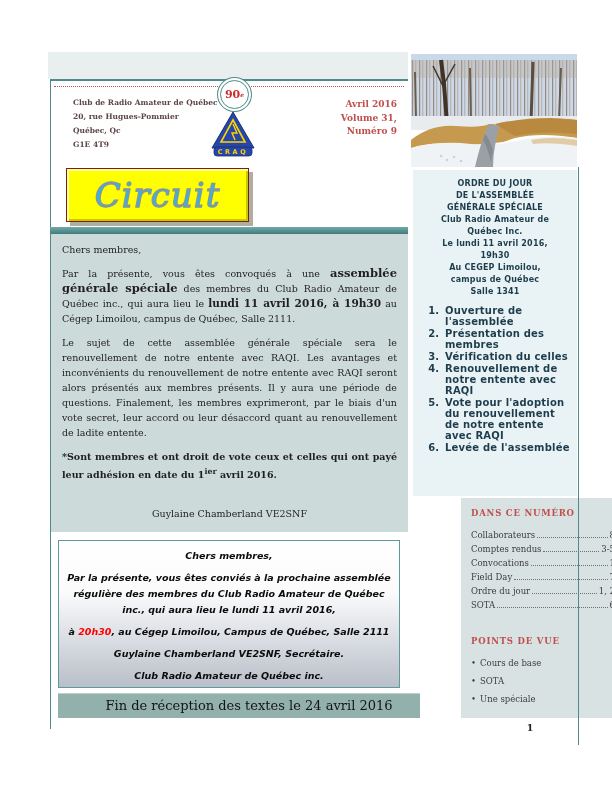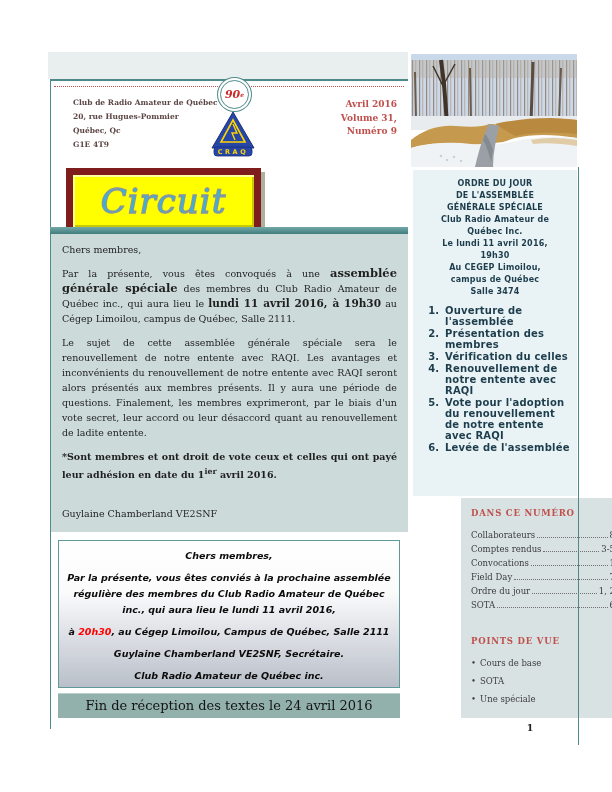--- a/index.html
+++ b/index.html
@@ -9,50 +9,50 @@
 
   
   .band{left:48px;top:52px;width:360px;height:27px;background:#e9eeee;}
   .mainbox{left:50px;top:79px;width:357px;height:648px;border-top:2px solid #4e8a8a;border-left:1px solid #4e8a8a;}
   .dotted-rule{left:54px;top:86px;width:350px;height:0;border-top:1px dotted #c0504d;}
   .address{left:73px;top:96px;font-size:7.5px;line-height:14px;color:#5d4646;font-weight:bold;}
   .issue{left:300px;top:98px;width:97px;text-align:right;color:#c0504d;font-size:9px;font-weight:bold;line-height:13.5px;}
   .badge{left:220px;top:80px;width:27px;height:27px;border-radius:50%;background:#fff;
          border:1px solid #4e8a8a;box-shadow:0 0 0 2px #fff,0 0 0 3px #4e8a8a;
          display:flex;align-items:center;justify-content:center;}
-  .badge-num{color:#cc2a2a;font-style:italic;font-weight:bold;font-size:11px;}
+  .badge-num{color:#cc2a2a;font-weight:bold;font-size:11px;}
   .badge-sup{color:#cc2a2a;font-style:italic;font-weight:bold;font-size:6px;vertical-align:super;}
   .logo{left:211px;top:111px;width:44px;height:46px;}
 
   
-  .banner{left:66px;top:168px;width:181px;height:52px;background:#ffff00;border:7px solid #7f1d1d;
+  .banner{left:66px;top:168px;width:181px;height:52px;background:#ffff00;border:1px solid #7f1d1d;
           box-shadow:4px 4px 0 rgba(110,110,80,.55), inset 2px 2px 0 #ffff9c, inset -2px -2px 0 #c9c900;
           display:flex;align-items:center;justify-content:center;}
   .banner-text{font-style:italic;font-size:34px;color:#2cb6e8;letter-spacing:1px;
                -webkit-text-stroke:1.3px #8a9598;text-shadow:0 0 1px #8a9598;}
   .divider{left:50px;top:227px;width:358px;height:7px;background:linear-gradient(#74a8a8,#3f7d7d);}
 
   
   .letter{left:51px;top:234px;width:357px;height:298px;background:#ccdad9;box-sizing:border-box;
           padding:8px 11px;font-size:9.5px;line-height:15px;text-align:justify;color:#1f1f1f;}
   .letter p{margin:0 0 9px;}
   .letter .note{font-weight:bold;}
   .sig-block{margin-top:24px;}
-  .sig-block div{margin-bottom:21px;text-align:left;}
+  .sig-block div{margin-bottom:21px;text-align:center;}
 
   
   .inv{left:58px;top:540px;width:342px;height:148px;border:1px solid #5e9a9a;box-sizing:border-box;
        background:linear-gradient(180deg,#ffffff 0%,#fbfbfc 35%,#b9bfc9 100%);
        text-align:center;font-family:"DejaVu Sans",sans-serif;font-style:italic;font-weight:bold;
        font-size:9.5px;line-height:16px;color:#0c0c0c;padding-top:7px;}
   .inv p{margin:0 6px 6px;}
   .inv .time{color:#ff0000;}
 
   .deadline{left:58px;top:693px;width:342px;height:24px;background:#92b0ac;border-top:1px solid #bdd0cc;
-            text-align:center;font-size:13px;line-height:24px;color:#141414;}
+            text-align:center;font-size:13px;line-height:24px;color:#141414;padding-left:20px;}
 
   
   .photo{left:411px;top:54px;width:166px;height:113px;}
   .agenda{left:413px;top:170px;width:164px;height:326px;background:#e9f3f5;box-sizing:border-box;
           padding:8px 6px 0;font-family:"DejaVu Sans",sans-serif;font-weight:bold;color:#1d3d4d;
           font-size:8px;line-height:12px;letter-spacing:.2px;text-align:center;}
   .agenda ol{text-align:left;margin:7px 0 0;padding-left:24px;font-size:10px;line-height:11px;}
   .agenda li{margin-bottom:1px;padding-left:2px;}
   .agenda-sig{text-align:left;margin-top:5px;padding-left:6px;font-family:"DejaVu Serif",serif;
               font-style:italic;color:#3a3ac2;font-size:9px;line-height:11px;}
@@ -164,21 +164,21 @@
   <div class="abs agenda">
     <div>ORDRE DU JOUR</div>
     <div>DE L'ASSEMBLÉE</div>
     <div>GÉNÉRALE SPÉCIALE</div>
     <div>Club Radio Amateur de</div>
     <div>Québec Inc.</div>
     <div>Le lundi 11 avril 2016,</div>
     <div>19h30</div>
     <div>Au CEGEP Limoilou,</div>
     <div>campus de Québec</div>
-    <div>Salle 3474</div>
+    <div>Salle 1341</div>
     <ol>
       <li>Ouverture de l'assemblée</li>
       <li>Présentation des membres</li>
       <li>Vérification du celles</li>
       <li>Renouvellement de notre entente avec RAQI</li>
       <li>Vote pour l'adoption du renouvellement de notre entente avec RAQI</li>
       <li>Levée de l'assemblée</li>
     </ol>
   </div>
 

